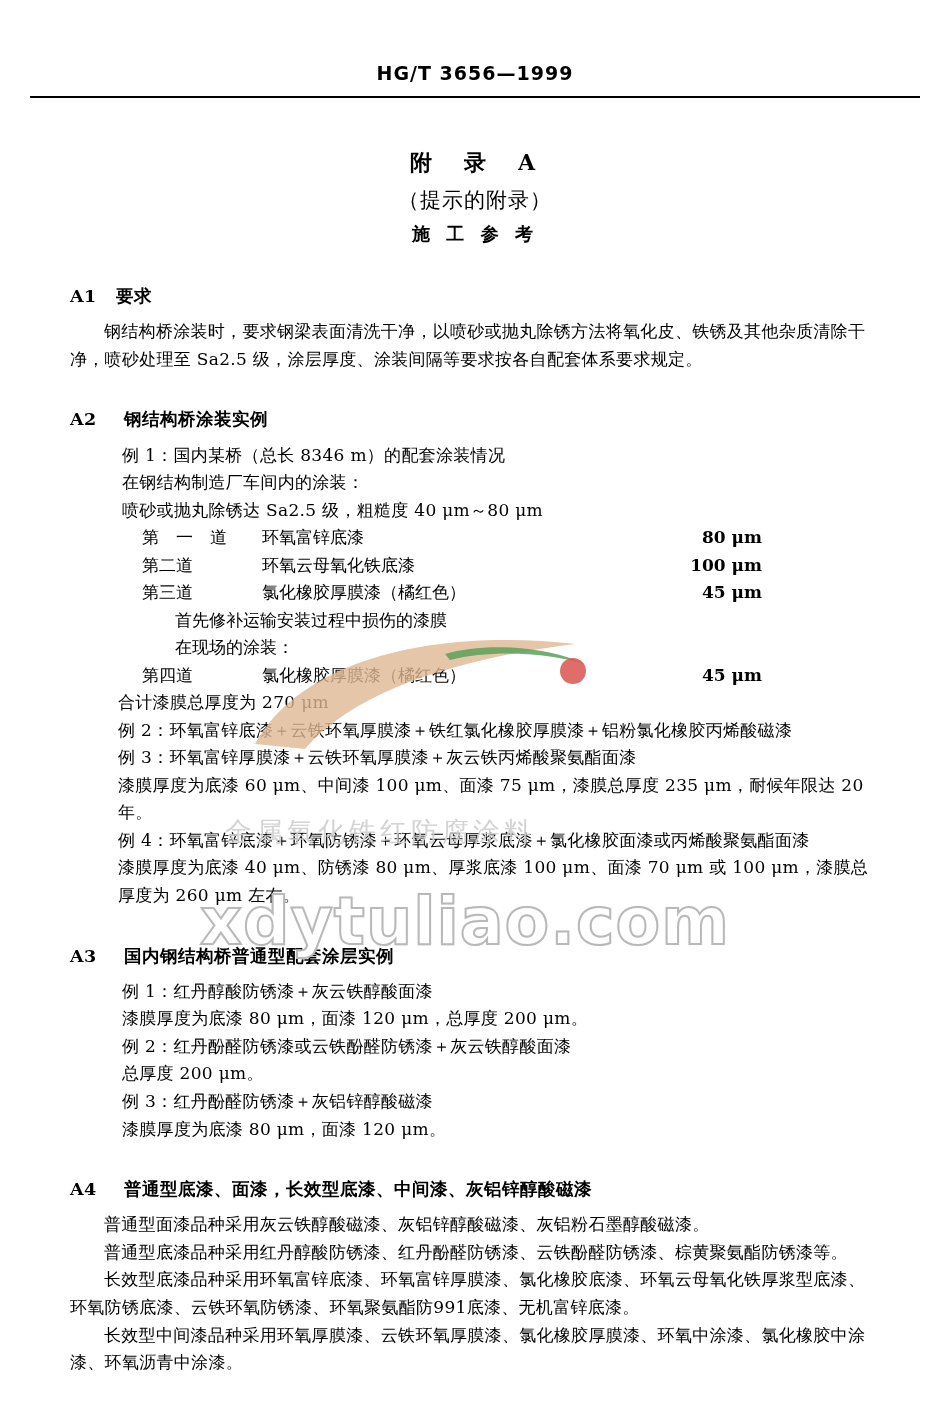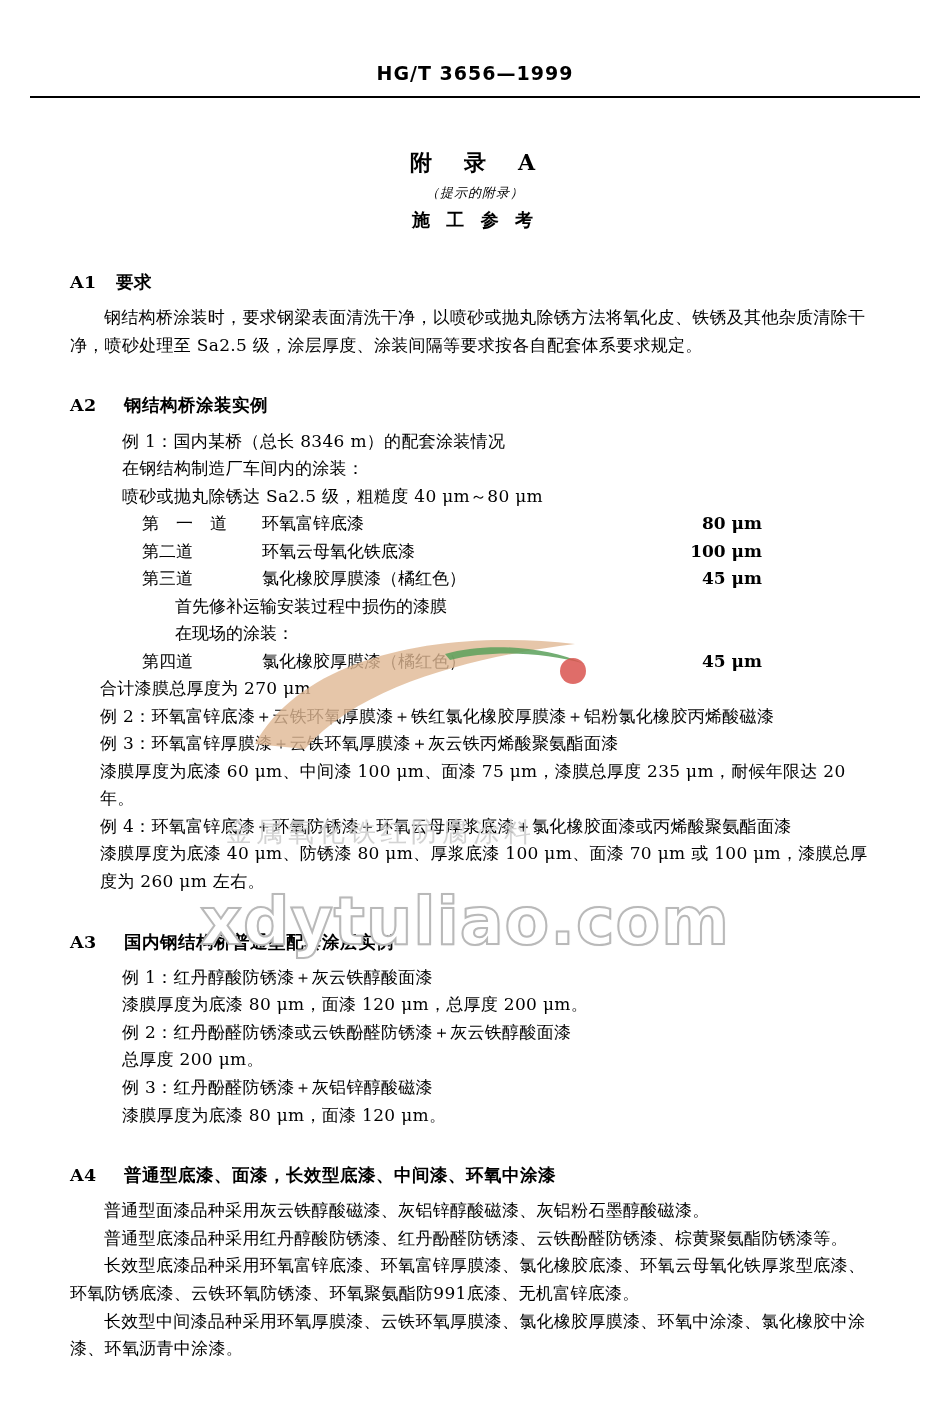--- a/index.html
+++ b/index.html
@@ -50,23 +50,22 @@
     text-align: center;
     margin-top: 45px;
     line-height: 1.75;
   }
   .appendix-title {
     font-size: 22px;
     font-weight: 700;
     letter-spacing: 5px;
   }
   .appendix-sub {
-    font-size: 13px;
+    font-size: 21px;
     letter-spacing: 1px;
-    font-style: italic;
   }
   .appendix-kind {
     font-size: 18px;
     font-weight: 700;
     letter-spacing: 5px;
   }
 
   
   .content {
     margin-top: 32px;
@@ -90,21 +89,21 @@
     margin: 0;
     text-indent: 2em;
     letter-spacing: 0.3px;
   }
   p.para.ind1 {
     text-indent: 0;
     margin-left: 52px;
   }
   p.para.ind2 {
     text-indent: 0;
-    margin-left: 30px;
+    margin-left: 48px;
   }
   .tight {
     margin-top: 1px;
   }
 
   
   .coat-row {
     display: flex;
     margin-left: 72px;
     width: 620px;
@@ -263,21 +262,21 @@
       <span class="num wide">A3</span><span>国内钢结构桥普通型配套涂层实例</span>
     </div>
     <p class="para ind1">例 1：红丹醇酸防锈漆＋灰云铁醇酸面漆</p>
     <p class="para ind1 tight">漆膜厚度为底漆 80 μm，面漆 120 μm，总厚度 200 μm。</p>
     <p class="para ind1 tight">例 2：红丹酚醛防锈漆或云铁酚醛防锈漆＋灰云铁醇酸面漆</p>
     <p class="para ind1 tight">总厚度 200 μm。</p>
     <p class="para ind1 tight">例 3：红丹酚醛防锈漆＋灰铝锌醇酸磁漆</p>
     <p class="para ind1 tight">漆膜厚度为底漆 80 μm，面漆 120 μm。</p>
 
     <div class="sec-head">
-      <span class="num wide">A4</span><span>普通型底漆、面漆，长效型底漆、中间漆、环氧中涂漆</span>
+      <span class="num wide">A4</span><span>普通型底漆、面漆，长效型底漆、中间漆、灰铝锌醇酸磁漆</span>
     </div>
     <p class="para tight">普通型面漆品种采用灰云铁醇酸磁漆、灰铝锌醇酸磁漆、灰铝粉石墨醇酸磁漆。</p>
     <p class="para">普通型底漆品种采用红丹醇酸防锈漆、红丹酚醛防锈漆、云铁酚醛防锈漆、棕黄聚氨酯防锈漆等。</p>
     <p class="para tight">长效型底漆品种采用环氧富锌底漆、环氧富锌厚膜漆、氯化橡胶底漆、环氧云母氧化铁厚浆型底漆、环氧防锈底漆、云铁环氧防锈漆、环氧聚氨酯防991底漆、无机富锌底漆。</p>
     <p class="para tight">长效型中间漆品种采用环氧厚膜漆、云铁环氧厚膜漆、氯化橡胶厚膜漆、环氧中涂漆、氯化橡胶中涂漆、环氧沥青中涂漆。</p>
 
   </div>
 
   <div class="watermark">
     <svg class="wm-swoosh" viewBox="0 0 380 130">

